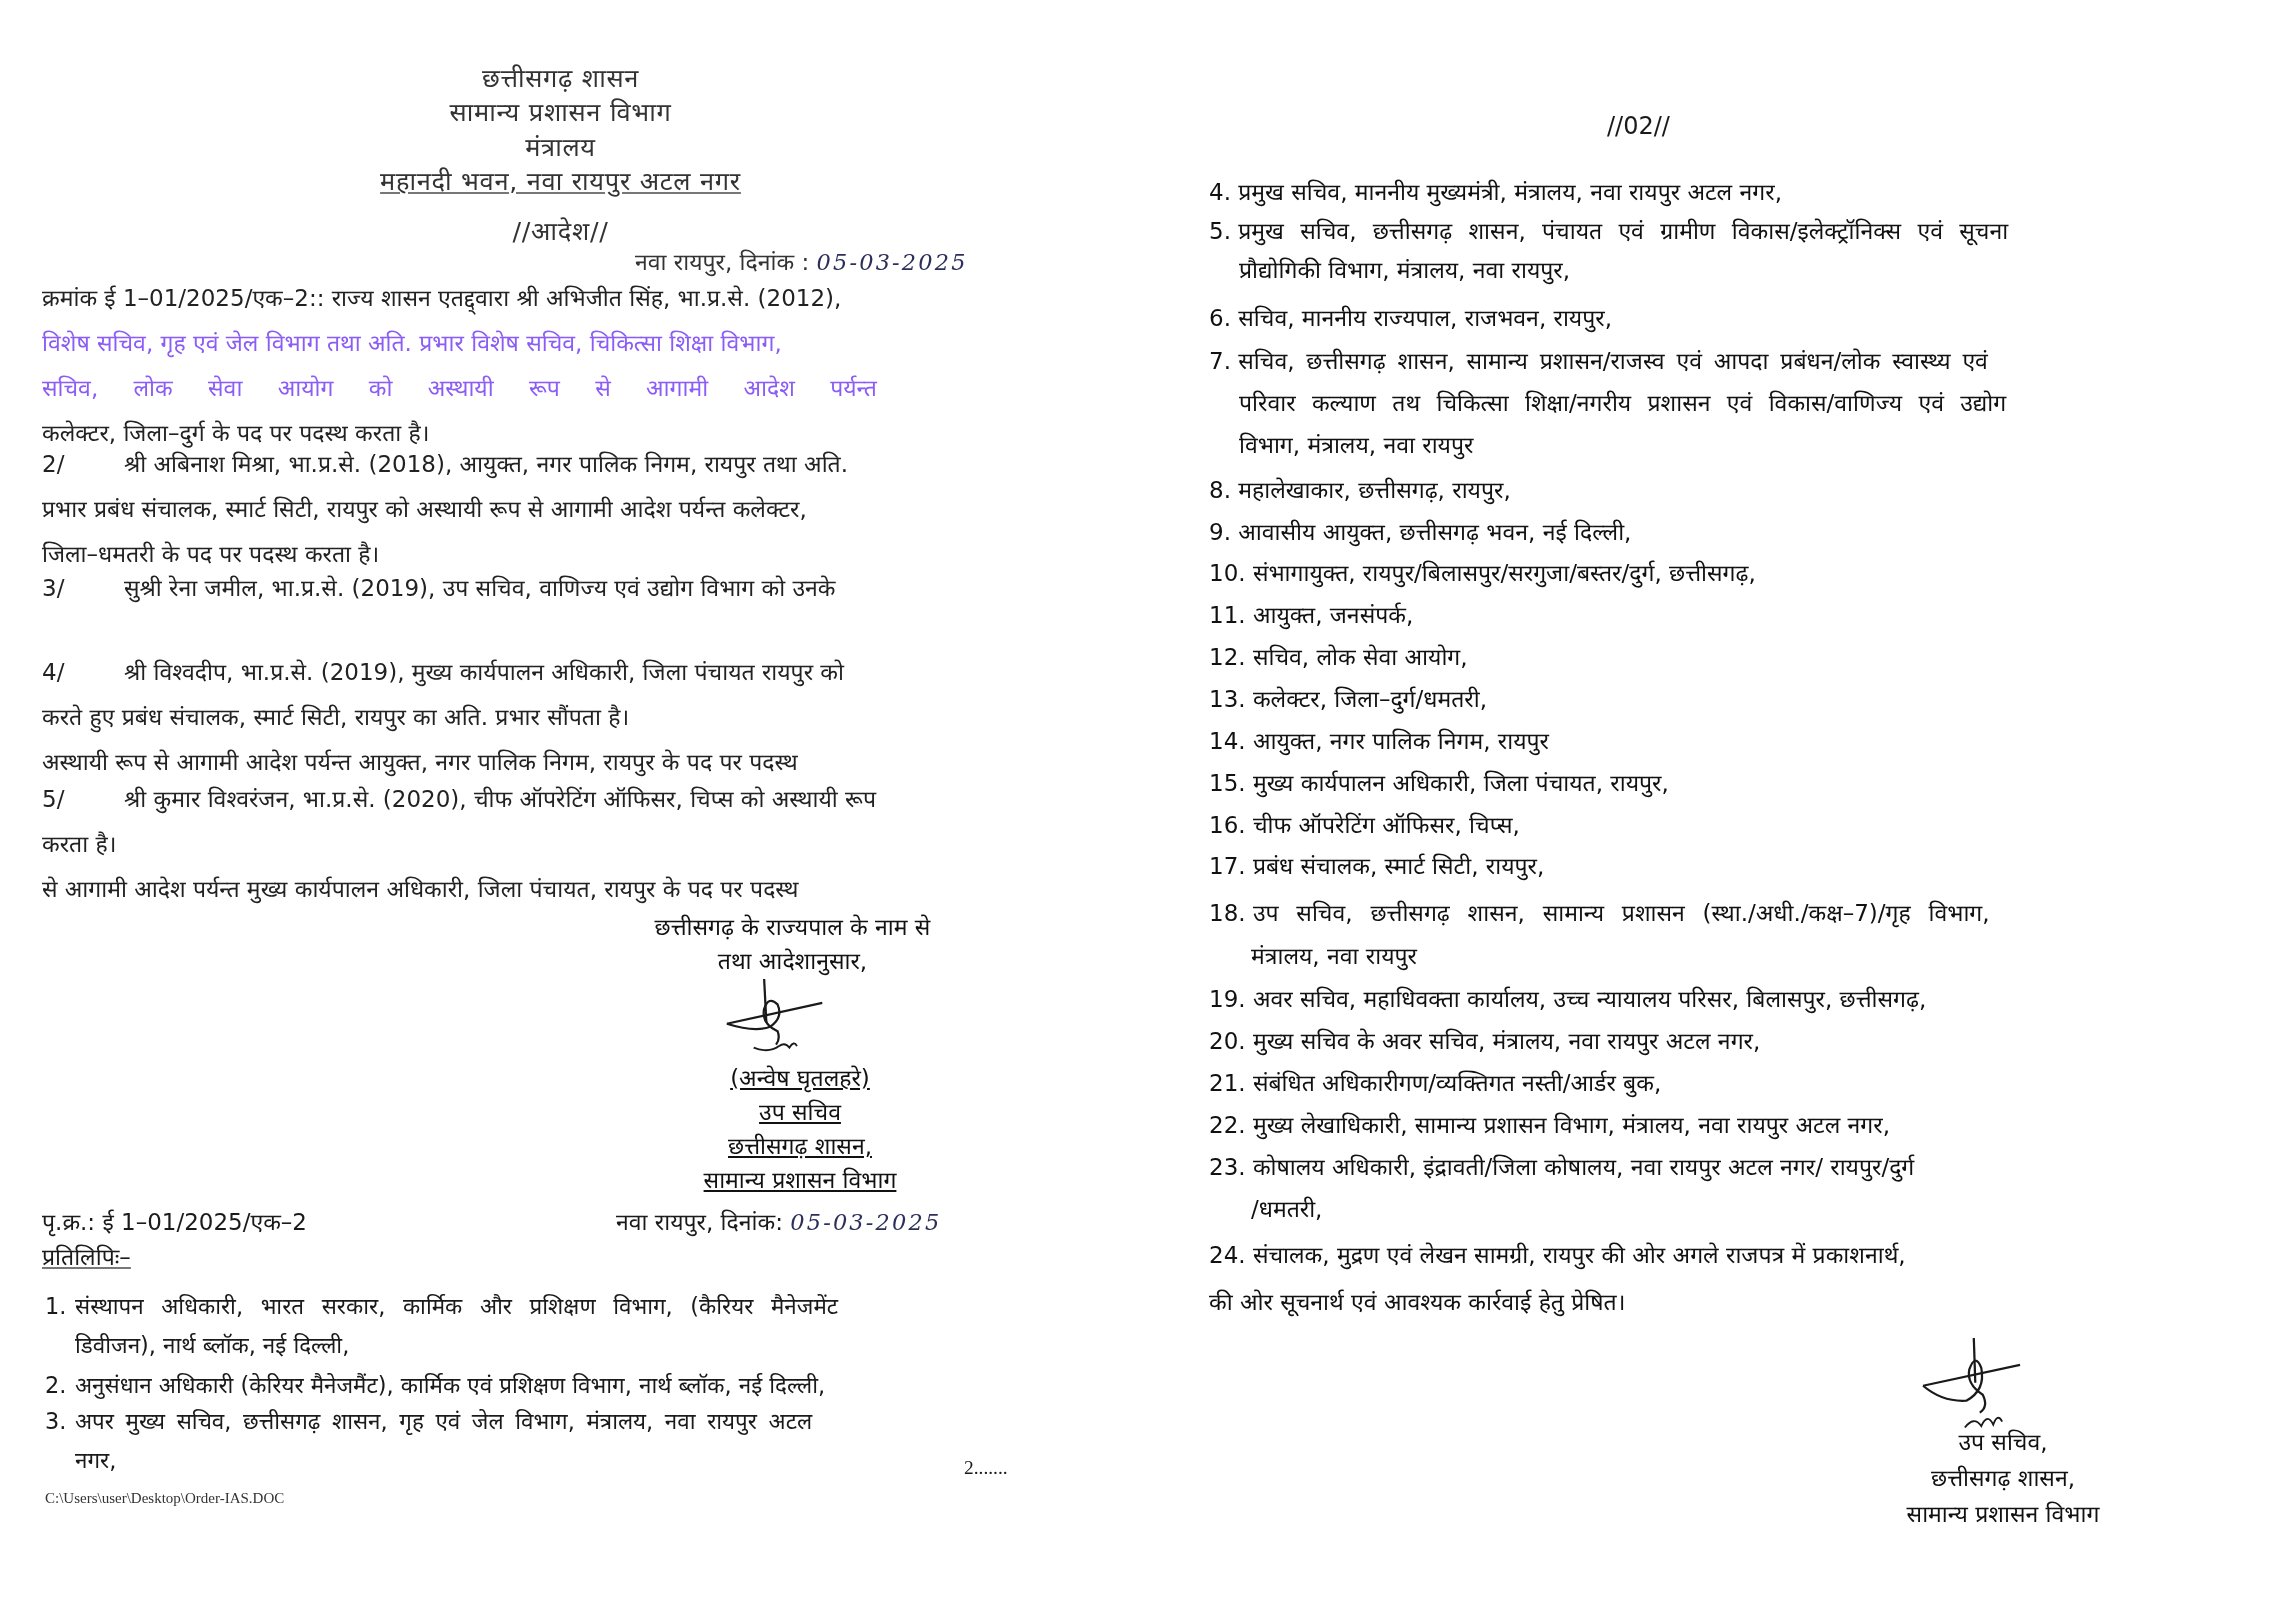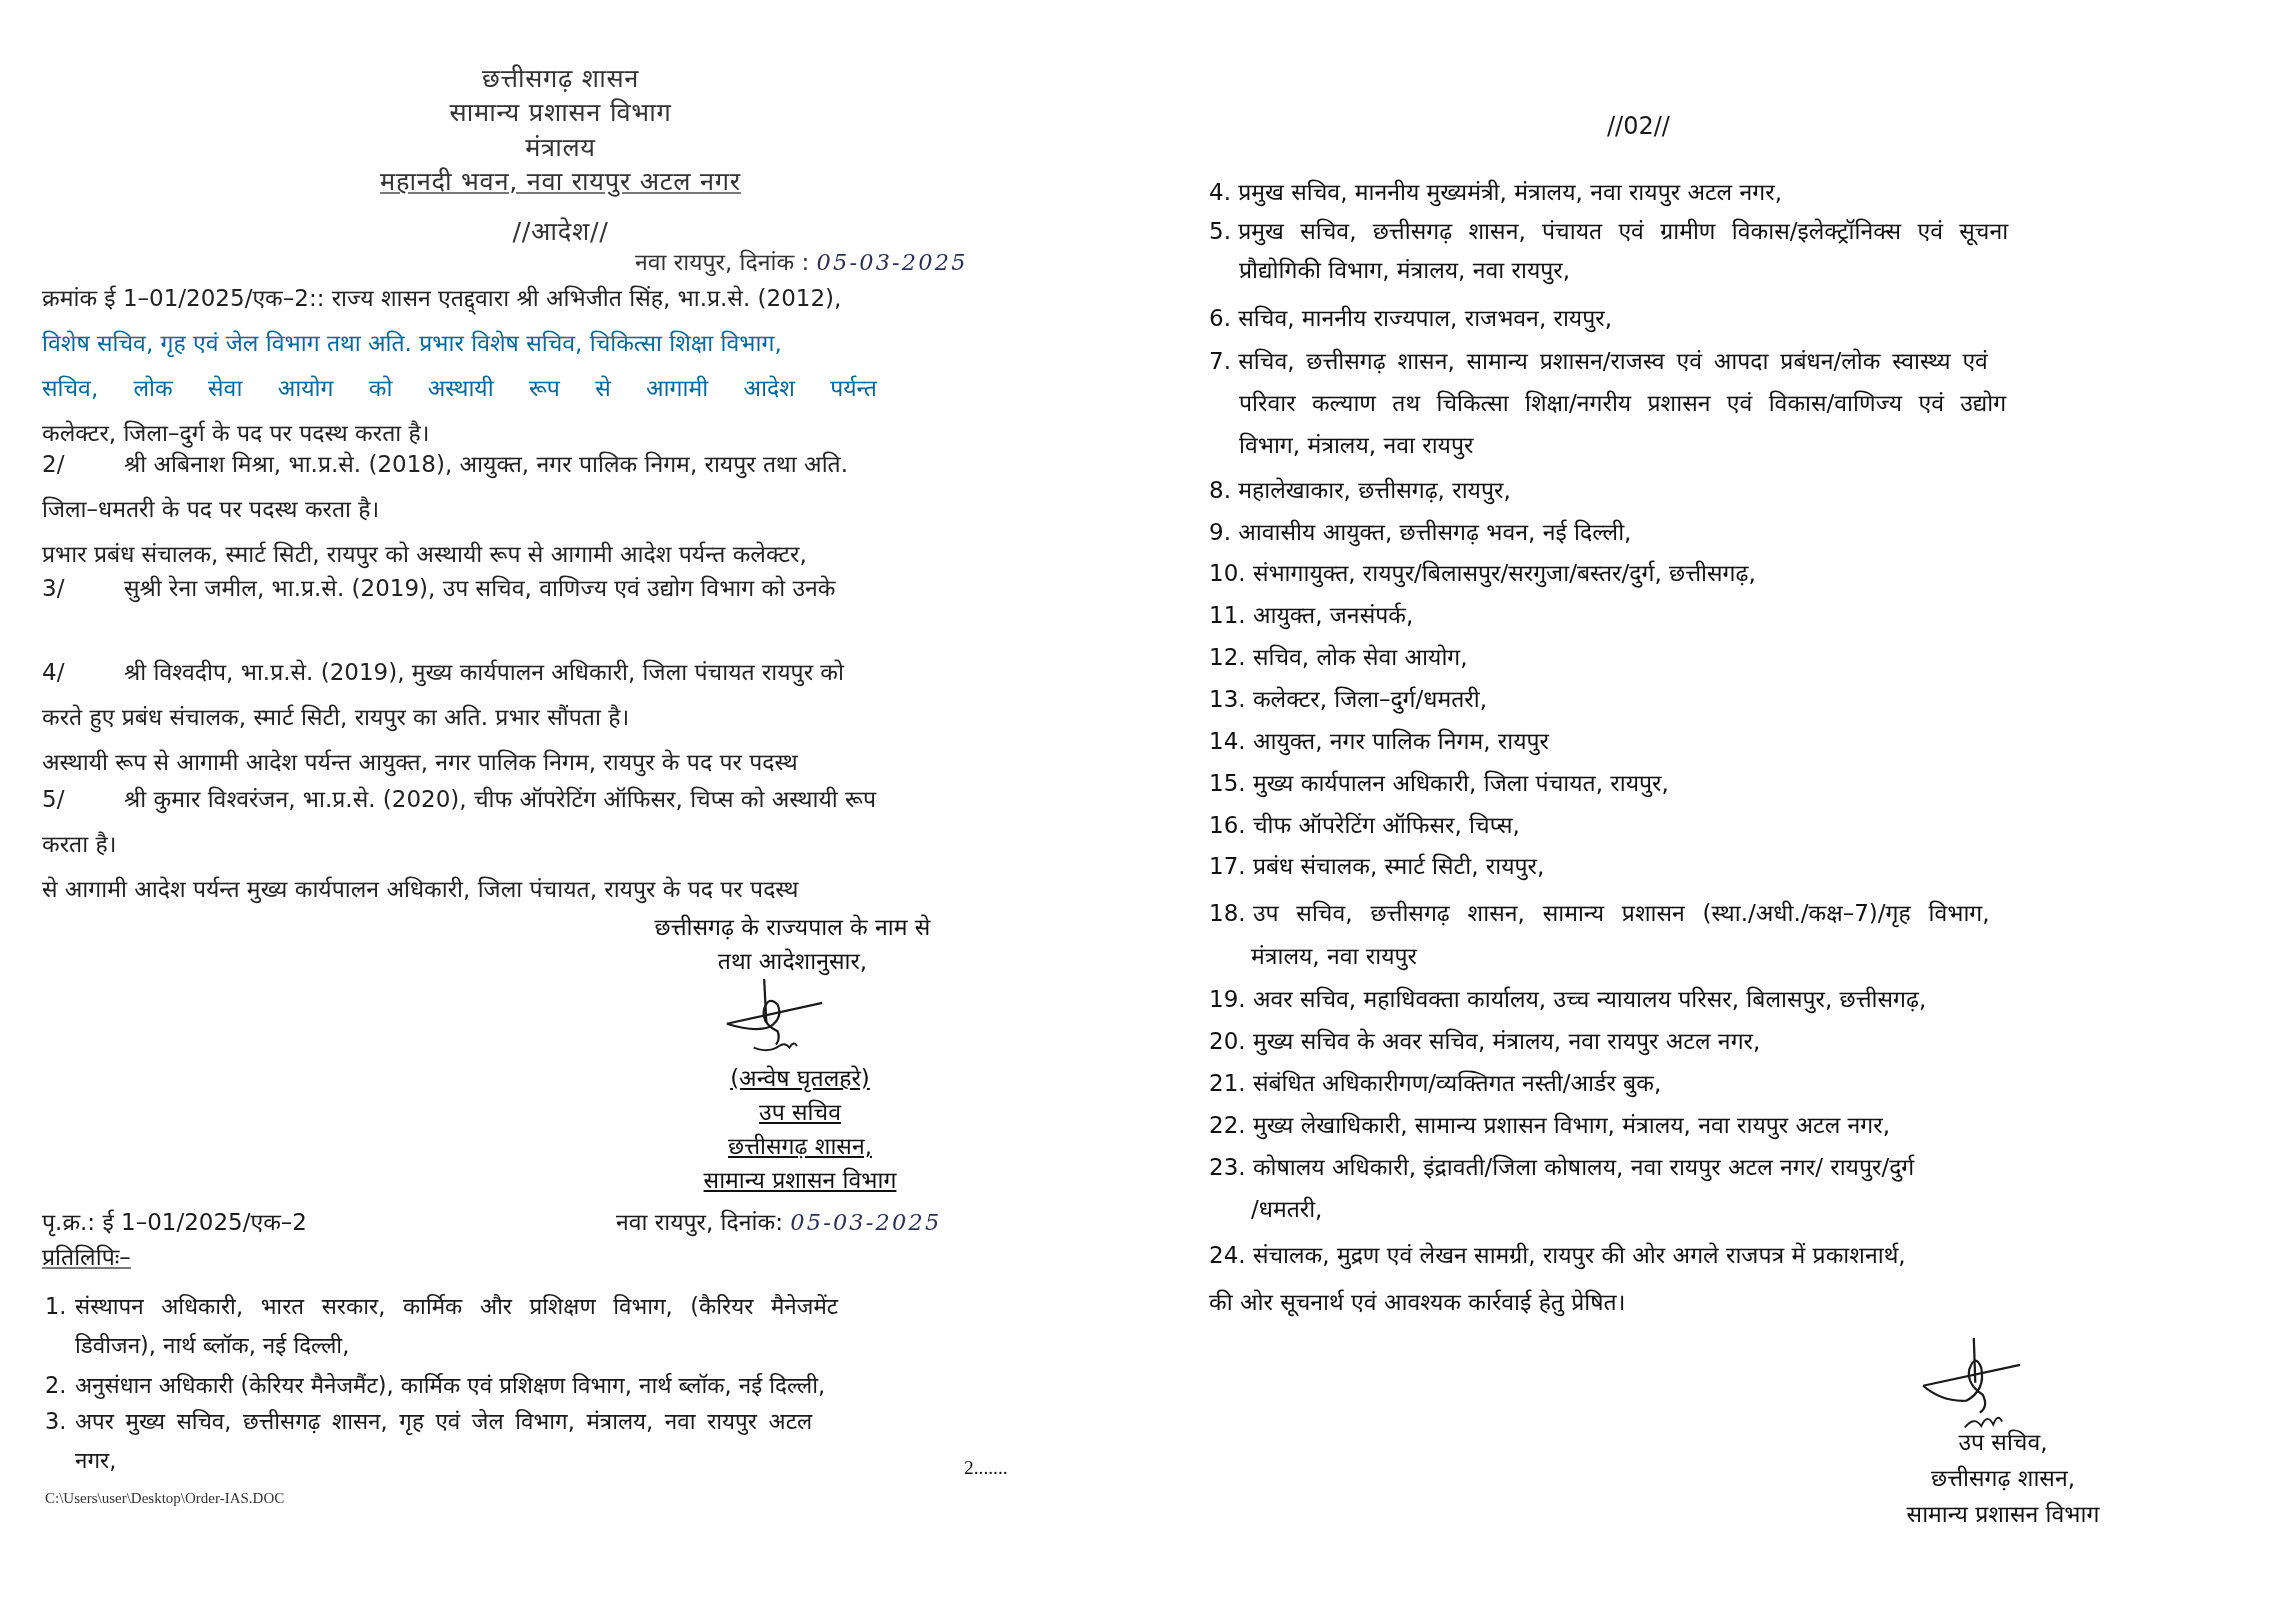--- a/index.html
+++ b/index.html
@@ -4,21 +4,21 @@
 <style>
   * { margin: 0; padding: 0; box-sizing: border-box; }
   html, body { width: 2295px; height: 1602px; background: #ffffff; overflow: hidden; }
   body { font-family: "DejaVu Sans", "Liberation Sans", sans-serif; color: #1a1a1a; position: relative; }
   .page { position: absolute; top: 0; background: #fff; }
   #page-left { left: 0; width: 1151px; height: 1602px; }
   #page-right { left: 1151px; width: 1145px; height: 1503px; }
 
   .abs { position: absolute; white-space: nowrap; }
   .hdr { font-size: 25.4px; text-align: center; width: 523px; left: 299px; color: #333; letter-spacing: 0.7px; }
-  .faded { color: #0369a1; }
+  .faded { color: #8b5cf6; }
   .hand { font-family: "DejaVu Serif", serif; font-style: italic; color: #2b2f5a; font-size: 22.4px; letter-spacing: 2.2px; }
   .underline { text-decoration: underline; text-decoration-color: #777; }
   .para { position: absolute; left: 42px; width: 994px; font-size: 23px; line-height: 45px; text-align: justify; color: #222; }
   .para .num { display: inline-block; width: 82px; }
   .sig-block { position: absolute; text-align: center; font-size: 23px; line-height: 34px; color: #111; }
   .list-item { position: absolute; left: 1209px; font-size: 23px; line-height: 39px; color: #111; }
   .list-item .n { display: inline-block; }
   .cont { position: absolute; font-size: 23px; color: #111; }
   .footer-path { font-family: "Liberation Serif", serif; font-size: 15px; color: #333; }
   svg.signature { position: absolute; }
@@ -41,22 +41,22 @@
 
   <div class="para" style="top:276px;">
     <div>क्रमांक ई 1–01/2025/एक–2:: राज्य शासन एतद्द्वारा श्री अभिजीत सिंह, भा.प्र.से. (2012),</div>
     <div class="faded">विशेष सचिव, गृह एवं जेल विभाग तथा अति. प्रभार विशेष सचिव, चिकित्सा शिक्षा विभाग,</div>
     <div class="faded" style="word-spacing:28px;">सचिव, लोक सेवा आयोग को अस्थायी रूप से आगामी आदेश पर्यन्त</div>
     <div>कलेक्टर, जिला–दुर्ग के पद पर पदस्थ करता है।</div>
   </div>
 
   <div class="para" style="top:442px;">
     <div><span class="num">2/</span><span>श्री अबिनाश मिश्रा, भा.प्र.से. (2018), आयुक्त, नगर पालिक निगम, रायपुर तथा अति.</span></div>
+    <div>प्रभार प्रबंध संचालक, स्मार्ट सिटी, रायपुर को अस्थायी रूप से आगामी आदेश पर्यन्त कलेक्टर,</div>
     <div>जिला–धमतरी के पद पर पदस्थ करता है।</div>
-    <div>प्रभार प्रबंध संचालक, स्मार्ट सिटी, रायपुर को अस्थायी रूप से आगामी आदेश पर्यन्त कलेक्टर,</div>
   </div>
 
   <div class="para" style="top:566px;">
     <div><span class="num">3/</span><span>सुश्री रेना जमील, भा.प्र.से. (2019), उप सचिव, वाणिज्य एवं उद्योग विभाग को उनके</span></div>
   </div>
 
   <div class="para" style="top:650px;">
     <div><span class="num">4/</span><span>श्री विश्वदीप, भा.प्र.से. (2019), मुख्य कार्यपालन अधिकारी, जिला पंचायत रायपुर को</span></div>
     <div>करते हुए प्रबंध संचालक, स्मार्ट सिटी, रायपुर का अति. प्रभार सौंपता है।</div>
     <div>अस्थायी रूप से आगामी आदेश पर्यन्त आयुक्त, नगर पालिक निगम, रायपुर के पद पर पदस्थ</div>

